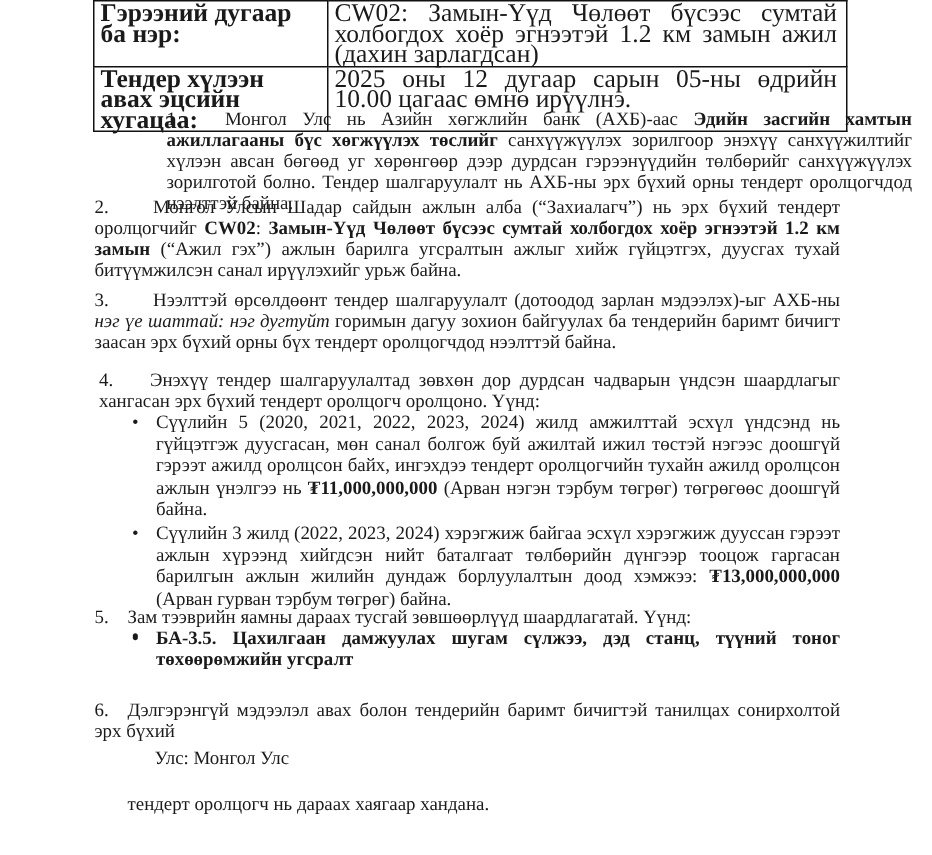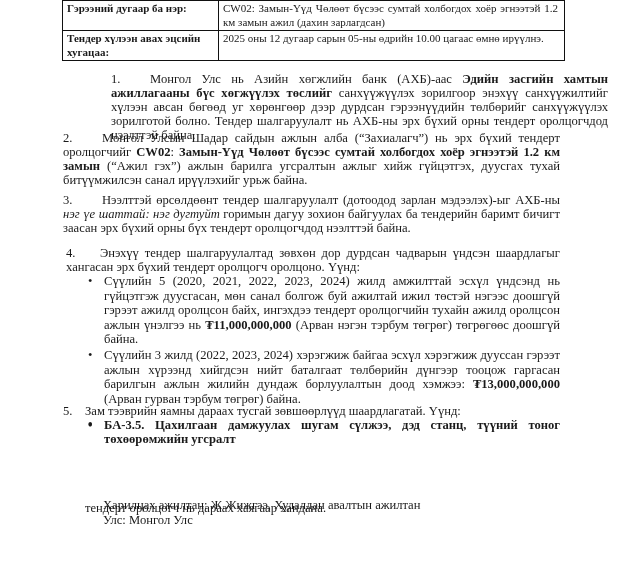--- a/index.html
+++ b/index.html
@@ -3,21 +3,21 @@
 <meta charset="utf-8">
 <style>
   html, body { margin: 0; padding: 0; background: #ffffff; }
   body {
     width: 621px; height: 570px; overflow: hidden; position: relative;
     font-family: "Liberation Serif", "DejaVu Serif", serif;
     color: #1a1a1a; font-size: 12.6px; line-height: 14px;
   }
   .tbl {
     position: absolute; left: 62px; top: 0px; width: 503px;
-    border-collapse: collapse; font-size: 11px; line-height: 13.5px;
+    border-collapse: collapse; font-size: 17px; line-height: 13.5px;
   }
   .tbl td { border: 1.4px solid #111; padding: 1px 6px 1px 4px; vertical-align: top; }
   .tbl td.k { width: 145px; font-weight: bold; }
   .tbl td.v { text-align: justify; }
   .tbl tr.r1 td { height: 25px; }
   .tbl tr.r2 td { height: 25px; }
 
   .para { position: absolute; left: 63px; width: 497px; text-align: justify; }
   .para .num { display: inline-block; width: 39px; }
   .p1 { top: 72px; margin-left: 48px; }
@@ -94,18 +94,18 @@
   <div class="bullet">
     <span class="dot">•</span>
   </div>
   <div class="bullet">
     <span class="dot">•</span>
     <span>БА-3.5. Цахилгаан дамжуулах шугам сүлжээ, дэд станц, түүний тоног төхөөрөмжийн угсралт</span>
   </div>
 </div>
 
 <div class="para p6">
+  <div><span class="num">6.</span><span class="txt">Дэлгэрэнгүй мэдээлэл авах болон тендерийн баримт бичигтэй танилцах сонирхолтой эрх бүхий</span></div>
   <div class="cont">тендерт оролцогч нь дараах хаягаар хандана.</div>
 </div>
 <div class="contact">
-  <div>Харилцах ажилтан: Ж.Жижгээ, Худалдан авалтын ажилтан</div>
   <div>Улс: Монгол Улс</div>
 </div>
 
 </body></html>

